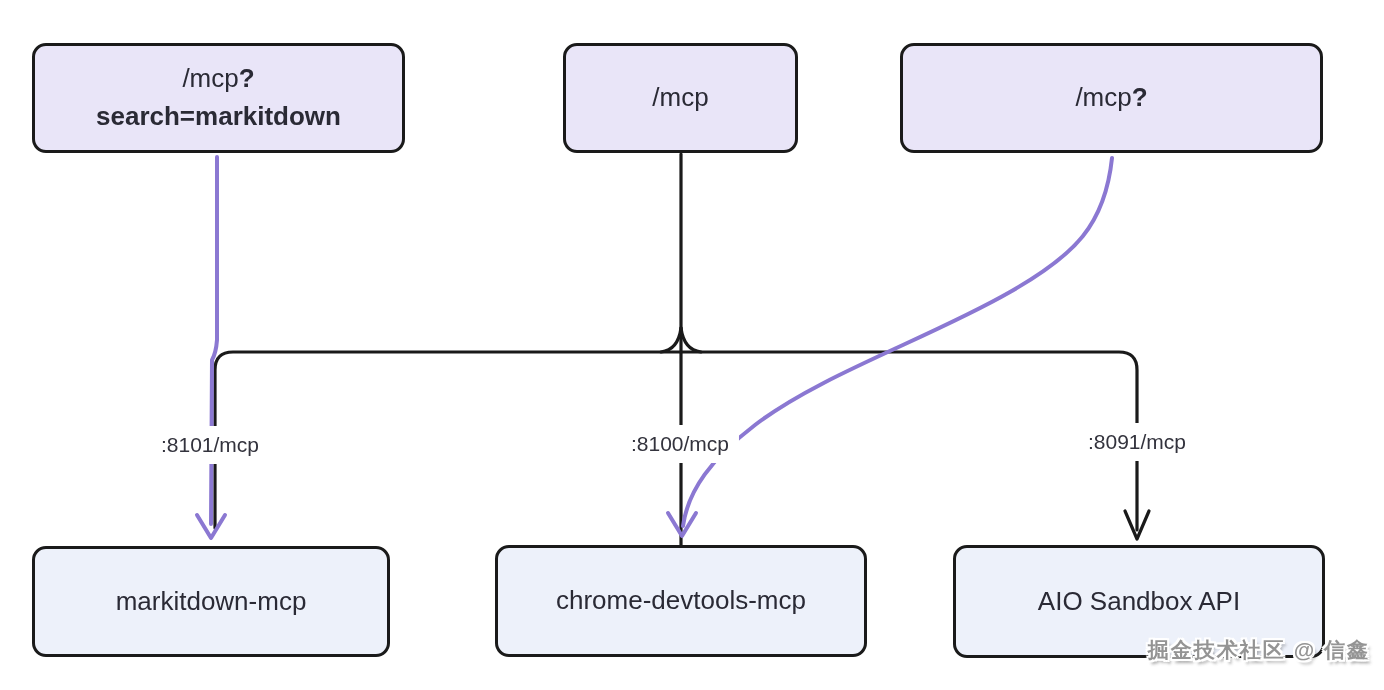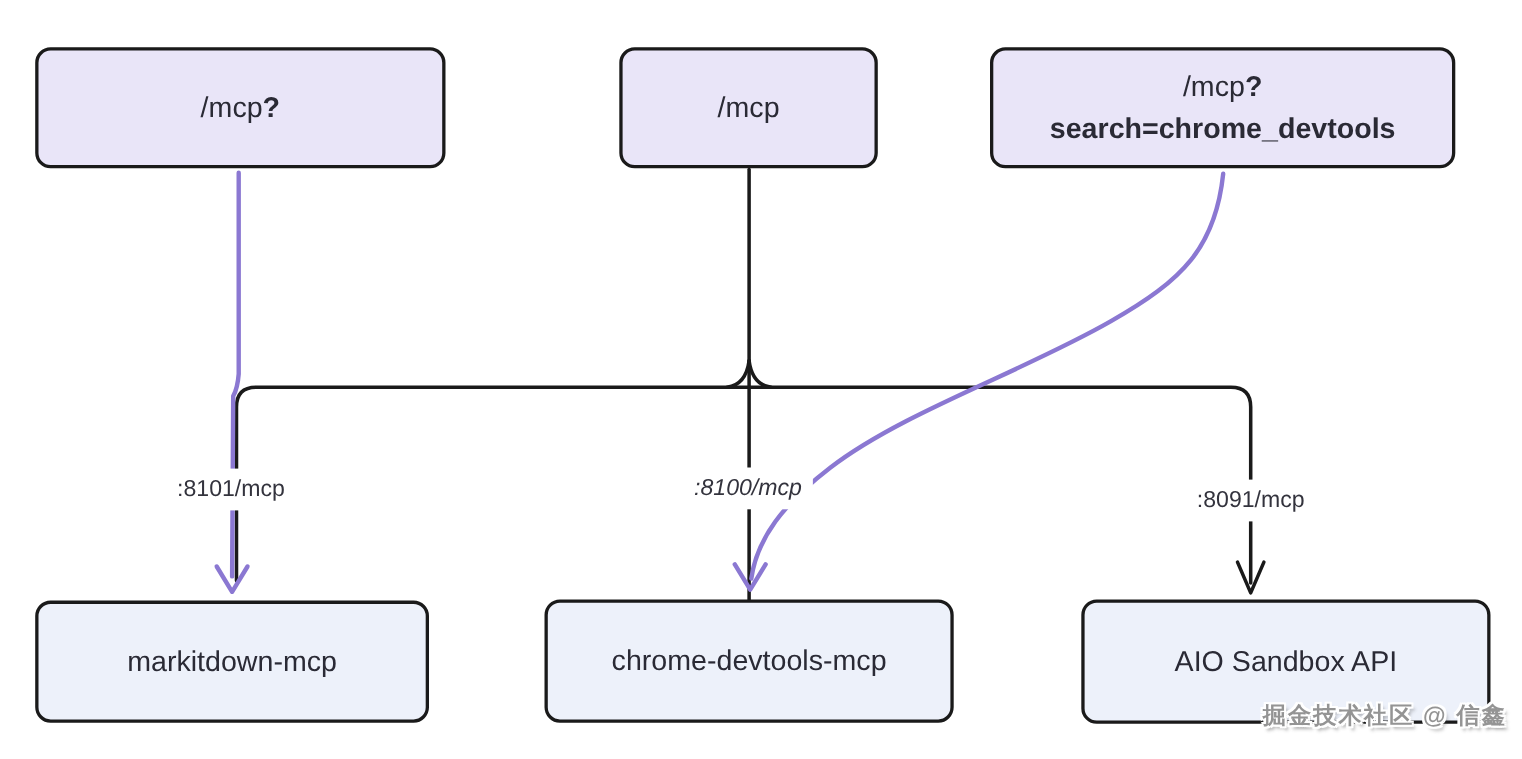--- a/index.html
+++ b/index.html
@@ -80,42 +80,42 @@
 
     <path class="purple-edge" d="M 217 157 L 217 340 Q 216 353 212 360 L 211 524"></path>
     <path class="purple-edge" d="M 197 515 L 211 538 L 225 515"></path>
 
     <path class="purple-edge" d="M 1112 158 C 1105 225 1075 255 1010 292 C 930 338 820 375 755 425 C 712 458 688 490 683 526"></path>
     <path class="purple-edge" d="M 668 513 L 682 536 L 696 513"></path>
   </svg>
 
   <div class="node req" style="left:32px; top:43px; width:373px; height:110px;">
     <div><span>/mcp</span><span class="bold">?</span></div>
+    <div class="bold">search=markitdown</div>
   </div>
 
   <div class="node req" style="left:563px; top:43px; width:235px; height:110px;">
     <div>/mcp</div>
   </div>
 
   <div class="node req" style="left:900px; top:43px; width:423px; height:110px;">
     <div><span>/mcp</span><span class="bold">?</span></div>
-    <div class="bold">search=chrome_devtools</div>
   </div>
 
   <div class="edge-label" style="left:210px; top:445px;">:8101/mcp</div>
-  <div class="edge-label" style="left:680px; top:444px;font-style:italic;">:8100/mcp</div>
-  <div class="edge-label" style="left:1137px; top:442px;margin-top:13px;">:8091/mcp</div>
+  <div class="edge-label" style="left:680px; top:444px;">:8100/mcp</div>
+  <div class="edge-label" style="left:1137px; top:442px;">:8091/mcp</div>
 
   <div class="node svc" style="left:32px; top:546px; width:358px; height:111px;text-align:center;">
     <div>markitdown-mcp</div>
   </div>
 
   <div class="node svc" style="left:495px; top:545px; width:372px; height:112px;">
     <div>chrome-devtools-mcp</div>
   </div>
 
-  <div class="node svc" style="left:983px; top:545px; width:372px; height:113px;">
+  <div class="node svc" style="left:953px; top:545px; width:372px; height:113px;">
     <div>AIO Sandbox API</div>
   </div>
 
   <div class="watermark">掘金技术社区 @ 信鑫</div>
 
 </div>
 
 </body></html>

